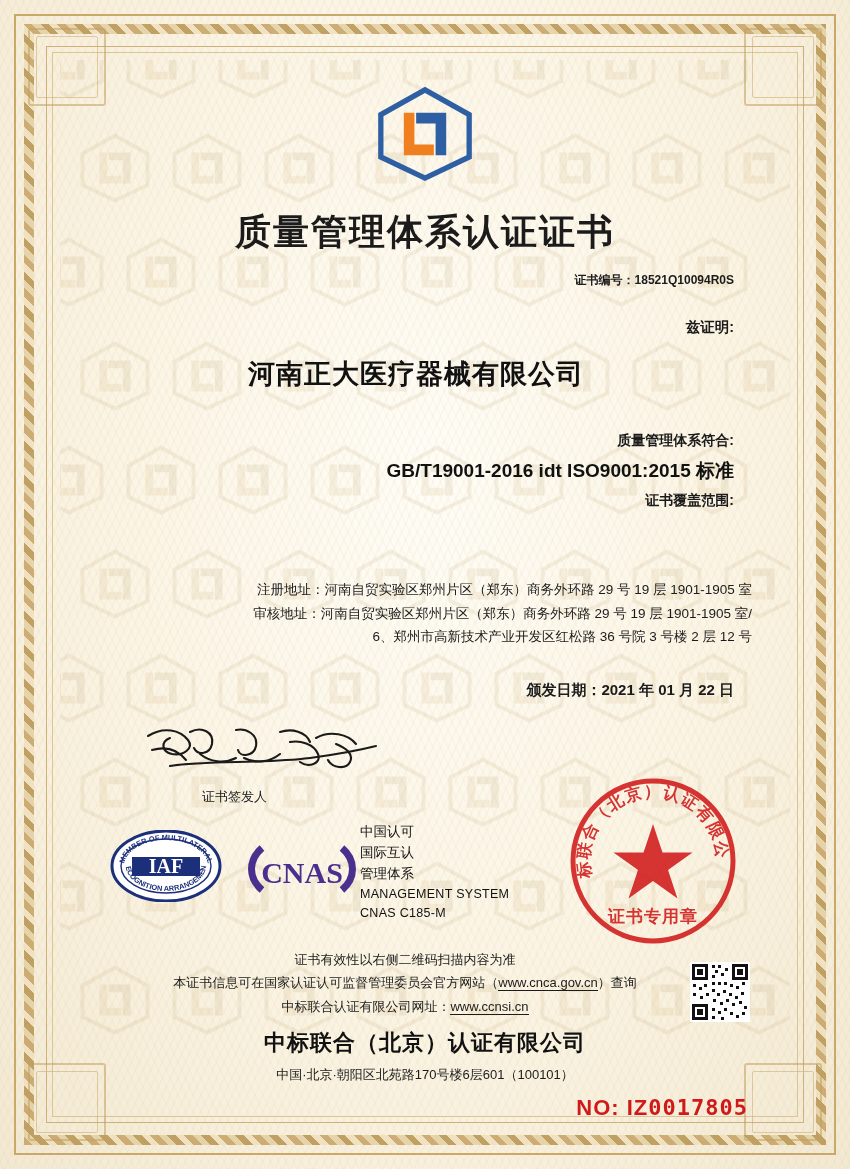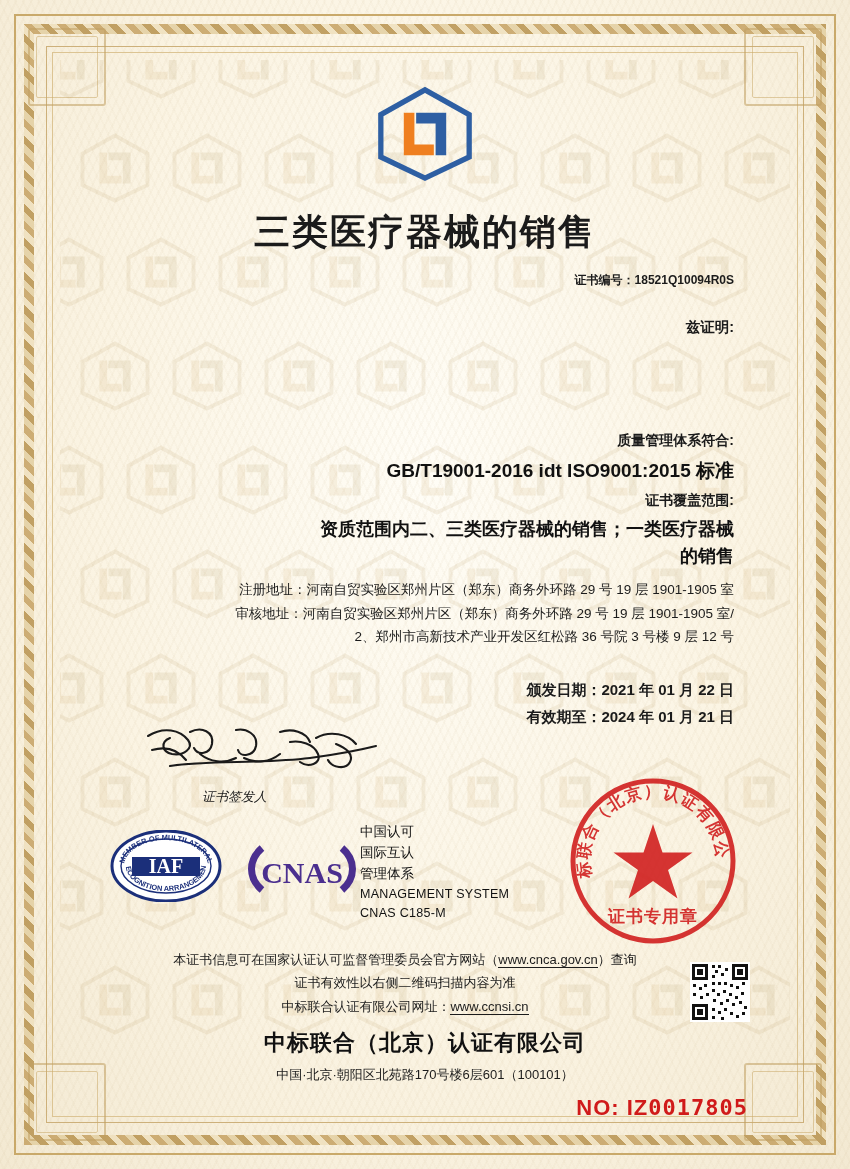--- a/index.html
+++ b/index.html
@@ -106,32 +106,32 @@
   .scope-label{
     position:absolute;right:56px;top:432px;
     font-size:14px;font-weight:bold;color:#1b1b1b;
   }
   .scope{
     position:absolute;left:120px;right:56px;top:456px;
     text-align:right;
     font-size:18px;font-weight:bold;color:#111;line-height:1.5;
   }
   .addresses{
-    position:absolute;left:60px;right:56px;top:518px;
+    position:absolute;left:60px;right:38px;top:518px;
     text-align:right;
     font-size:13.5px;color:#1b1b1b;line-height:1.75;
   }
   .dates{
     position:absolute;right:56px;top:616px;
     text-align:right;
     font-size:15px;font-weight:bold;color:#1b1b1b;line-height:1.8;
   }
 
   
-  .sign-wrap{position:absolute;left:80px;top:660px;width:270px;font-style:italic;}
+  .sign-wrap{position:absolute;left:80px;top:660px;width:270px;}
   .sign-svg{width:250px;height:62px;}
   .sign-label{
     margin-left:62px;margin-top:2px;
     font-size:13px;color:#1b1b1b;
   }
 
   
   .iaf{
     position:absolute;left:50px;top:770px;width:112px;height:72px;
   }
@@ -594,51 +594,45 @@
   <div class="content">
 
     <div class="logo">
       <svg viewBox="0 0 120 108" xmlns="http://www.w3.org/2000/svg">
         <polygon points="60,4 110,32 110,80 60,104 10,80 10,32" fill="none" stroke="#2e5fa3" stroke-width="6"></polygon>
         <path d="M48 30 L36 30 L36 78 L70 78 L70 66 L48 66 Z" fill="#ef7f1f"></path>
         <path d="M72 78 L84 78 L84 30 L50 30 L50 42 L72 42 Z" fill="#2e5fa3"></path>
       </svg>
     </div>
 
-    <div class="title">三类医疗器械的销售</div>
+    <div class="title">质量管理体系认证证书</div>
 
     <div class="cert-no">
       <span class="lbl">证书编号：</span><span>18521Q10094R0S</span>
     </div>
 
     <div class="hereby">兹证明:</div>
 
+    <div class="company">河南正大医疗器械有限公司</div>
 
 
     <div class="conform-label">质量管理体系符合:</div>
     <div class="standard">GB/T19001-2016 idt ISO9001:2015 标准</div>
 
     <div class="scope-label">证书覆盖范围:</div>
-    <div class="scope">
-      <div>资质范围内二、三类医疗器械的销售；一类医疗器械</div>
-      <div>的销售</div>
-    </div>
 
     <div class="addresses">
       <div>注册地址：河南自贸实验区郑州片区（郑东）商务外环路 29 号 19 层 1901-1905 室</div>
       <div>审核地址：河南自贸实验区郑州片区（郑东）商务外环路 29 号 19 层 1901-1905 室/</div>
-      <div>2、郑州市高新技术产业开发区红松路 36 号院 3 号楼 9 层 12 号</div>
+      <div>6、郑州市高新技术产业开发区红松路 36 号院 3 号楼 2 层 12 号</div>
     </div>
 
     <div class="dates">
       <div>
         <span>颁发日期：</span><span>2021 年 01 月 22 日</span>
-      </div>
-      <div>
-        <span>有效期至：</span><span>2024 年 01 月 21 日</span>
       </div>
     </div>
 
     <div class="sign-wrap">
       <svg class="sign-svg" viewBox="0 0 250 62" xmlns="http://www.w3.org/2000/svg">
         <g fill="none" stroke="#1a1a1a" stroke-width="2.1" stroke-linecap="round">
           <path d="M8 16 C24 6, 40 10, 48 20 C54 28, 44 36, 32 34 C22 32, 20 22, 30 18"></path>
           <path d="M12 30 C26 26, 38 30, 46 40"></path>
           <path d="M50 12 C62 6, 74 12, 72 24 C70 34, 58 36, 54 28"></path>
           <path d="M60 34 C70 42, 84 44, 96 38"></path>
@@ -695,24 +689,24 @@
           <text font-size="16.5" font-weight="bold" fill="#d01a1a" font-family="DejaVu Sans, sans-serif" letter-spacing="1.5">
             <textPath href="#sealtop" startOffset="50%" text-anchor="middle">中标联合（北京）认证有限公司</textPath>
           </text>
           <polygon fill="#d01a1a" points="85,48 94.5,76.5 124.5,76.5 100,94 109.5,122.5 85,105 60.5,122.5 70,94 45.5,76.5 75.5,76.5"></polygon>
           <text x="85" y="146" font-size="17" font-weight="bold" text-anchor="middle" font-family="DejaVu Sans, sans-serif" fill="#d01a1a" letter-spacing="1">证书专用章</text>
         </g>
       </svg>
     </div>
 
     <div class="footnote">
+      <div>证书有效性以右侧二维码扫描内容为准</div>
       <div>
         <span>本证书信息可在国家认证认可监督管理委员会官方网站（</span><span class="u">www.cnca.gov.cn</span><span>）查询</span>
       </div>
-      <div>证书有效性以右侧二维码扫描内容为准</div>
       <div>
         <span>中标联合认证有限公司网址：</span><span class="u">www.ccnsi.cn</span>
       </div>
     </div>
 
     <div class="qr">
       <svg viewBox="0 0 60 60" xmlns="http://www.w3.org/2000/svg">
         <rect width="60" height="60" fill="#ffffff"></rect>
         <g fill="#111">
           <rect x="2" y="2" width="16" height="16"></rect>

